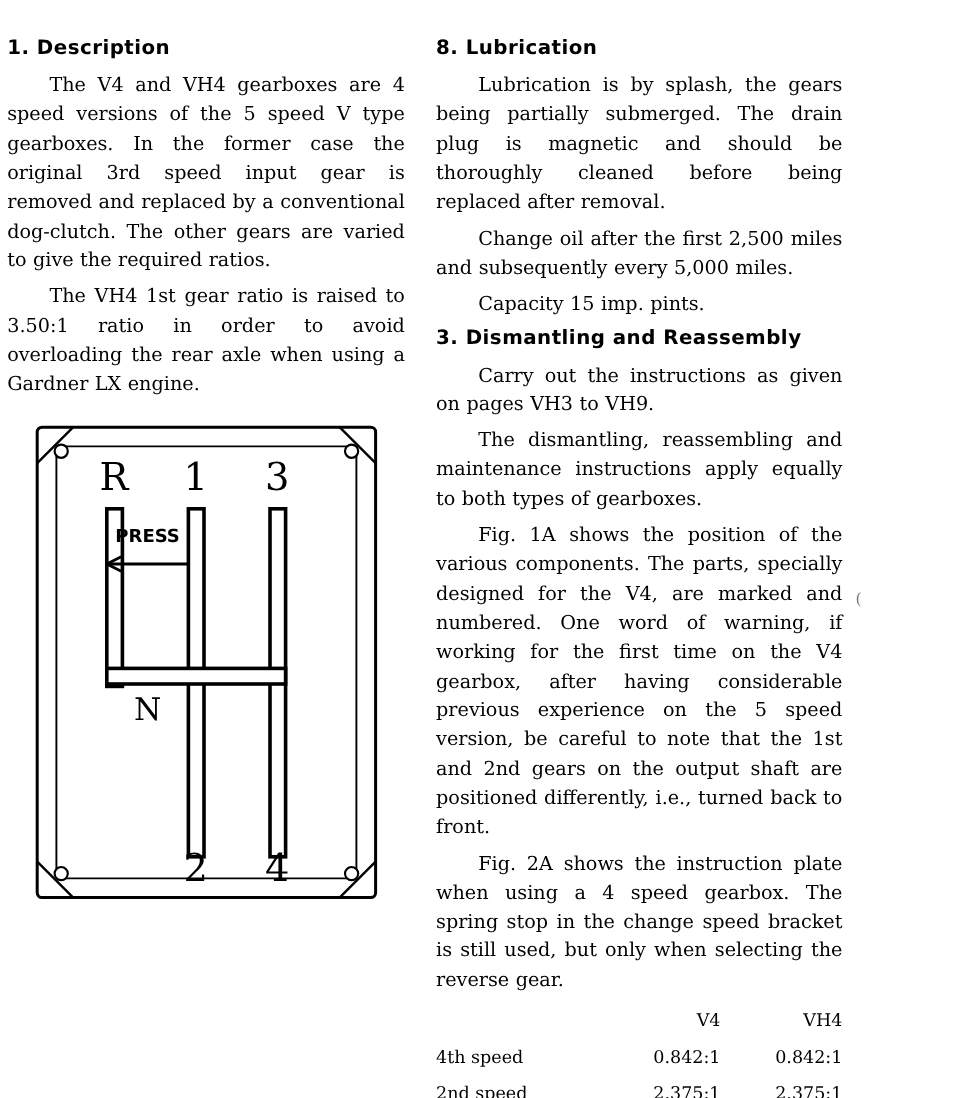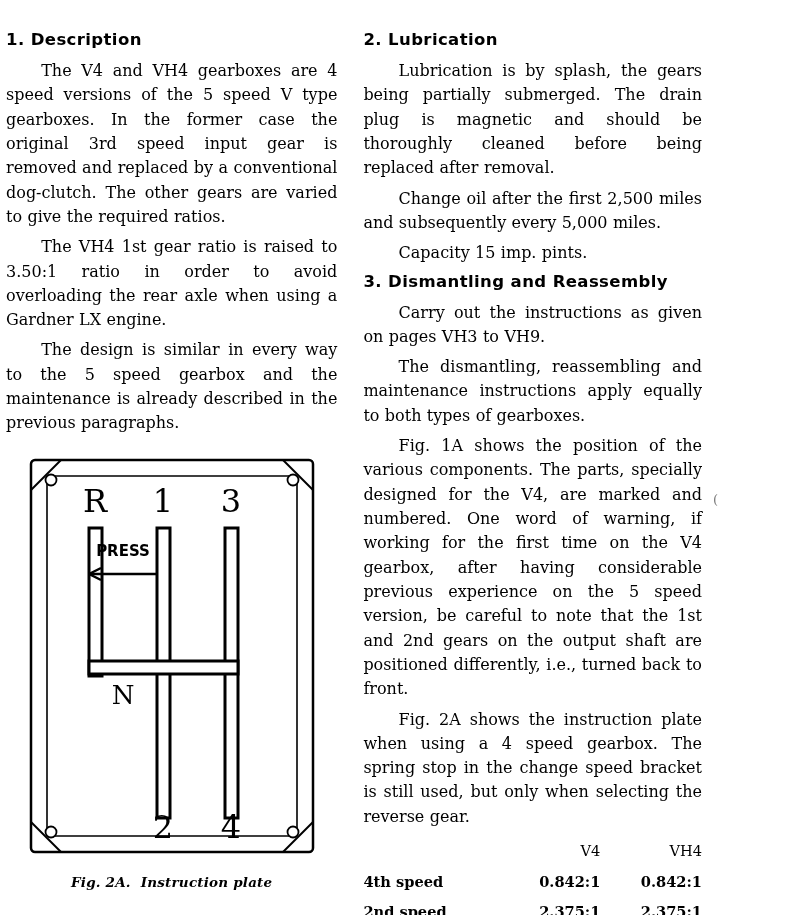--- a/index.html
+++ b/index.html
@@ -74,21 +74,21 @@
   
   .ratios {
     margin-top: 6px;
     width: 100%;
     border-collapse: collapse;
     font-size: 14.6px;
   }
   .ratios th, .ratios td {
     text-align: left;
     padding: 6.5px 0;
-    font-weight: bold;
+    font-weight: normal;
   }
   .ratios th {
     text-align: center;
     font-weight: normal;
     padding-bottom: 8px;
   }
   .ratios th.blank { width: 40%; }
   .ratios td.label { width: 40%; }
   .ratios td.val { width: 30%; }
   .ratios th.hcol { width: 30%; }
@@ -106,21 +106,20 @@
 
 <div class="page">
   <div class="columns">
 
     <div class="col col-left">
 
       <h2 class="heading">1. Description</h2>
 
       <p class="para">The V4 and VH4 gearboxes are 4 speed versions of the 5 speed V type gearboxes. In the former case the original 3rd speed input gear is removed and replaced by a conventional dog-clutch. The other gears are varied to give the required ratios.</p>
       <p class="para">The VH4 1st gear ratio is raised to 3.50:1 ratio in order to avoid overloading the rear axle when using a Gardner LX engine.</p>
-      <p class="para">The design is similar in every way to the 5 speed gearbox and the maintenance is already described in the previous paragraphs.</p>
 
       <div class="figure">
         <div class="plate-wrap">
           <svg width="290" height="400" viewBox="0 0 290 400">
 
             <rect x="4" y="4" width="282" height="392" rx="4" ry="4" fill="#ffffff" stroke="#000000" stroke-width="2.5"></rect>
 
             <rect x="20" y="20" width="250" height="360" rx="2" ry="2" fill="none" stroke="#000000" stroke-width="1.6"></rect>
 
             <circle cx="24" cy="24" r="5.5" fill="#ffffff" stroke="#000000" stroke-width="1.8"></circle>
@@ -149,29 +148,26 @@
             <text x="96" y="100" font-family="DejaVu Sans, sans-serif" font-size="15" font-weight="bold" text-anchor="middle">PRESS</text>
 
             <text x="68" y="56" font-family="DejaVu Serif, serif" font-size="32" text-anchor="middle">R</text>
             <text x="136" y="56" font-family="DejaVu Serif, serif" font-size="32" text-anchor="middle">1</text>
             <text x="204" y="56" font-family="DejaVu Serif, serif" font-size="32" text-anchor="middle">3</text>
             <text x="136" y="382" font-family="DejaVu Serif, serif" font-size="32" text-anchor="middle">2</text>
             <text x="204" y="382" font-family="DejaVu Serif, serif" font-size="32" text-anchor="middle">4</text>
             <text x="96" y="248" font-family="DejaVu Serif, serif" font-size="26" text-anchor="middle">N</text>
           </svg>
         </div>
-        <div class="caption">
-          <span class="cap-lead">Fig. 2A.</span><span>Instruction plate</span>
-        </div>
       </div>
     </div>
 
     <div class="col col-right">
 
-      <h2 class="heading">2. Lubrication</h2>
+      <h2 class="heading">8. Lubrication</h2>
       <p class="para">Lubrication is by splash, the gears being partially submerged. The drain plug is magnetic and should be thoroughly cleaned before being replaced after removal.</p>
       <p class="para">Change oil after the first 2,500 miles and subsequently every 5,000 miles.</p>
       <p class="para">Capacity 15 imp. pints.</p>
 
       <h2 class="heading sub">3. Dismantling and Reassembly</h2>
       <p class="para">Carry out the instructions as given on pages VH3 to VH9.</p>
       <p class="para">The dismantling, reassembling and maintenance instructions apply equally to both types of gearboxes.</p>
       <p class="para">Fig. 1A shows the position of the various components. The parts, specially designed for the V4, are marked and numbered. One word of warning, if working for the first time on the V4 gearbox, after having considerable previous experience on the 5 speed version, be careful to note that the 1st and 2nd gears on the output shaft are positioned differently, i.e., turned back to front.</p>
       <p class="para">Fig. 2A shows the instruction plate when using a 4 speed gearbox. The spring stop in the change speed bracket is still used, but only when selecting the reverse gear.</p>
 

